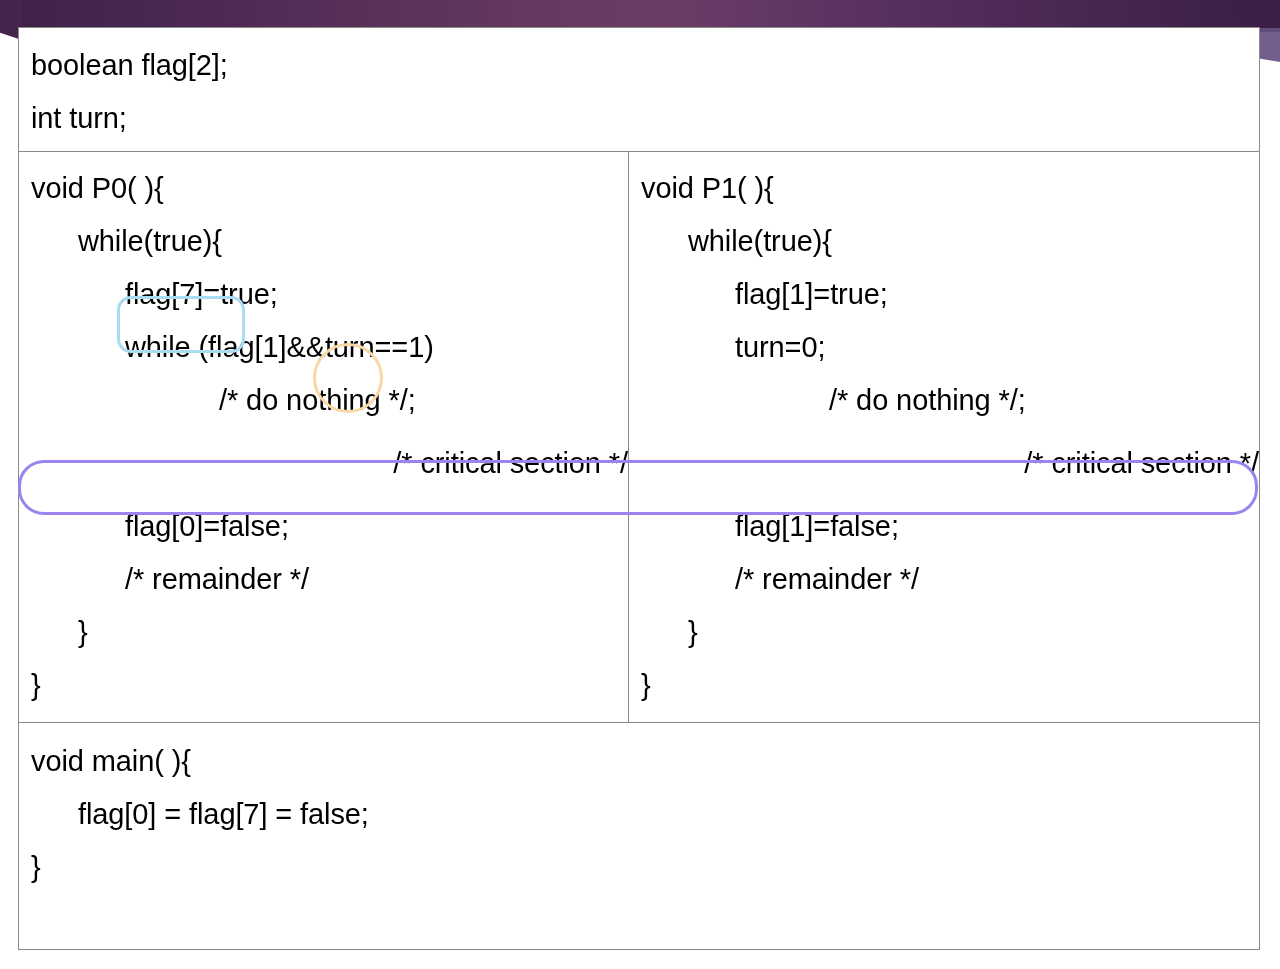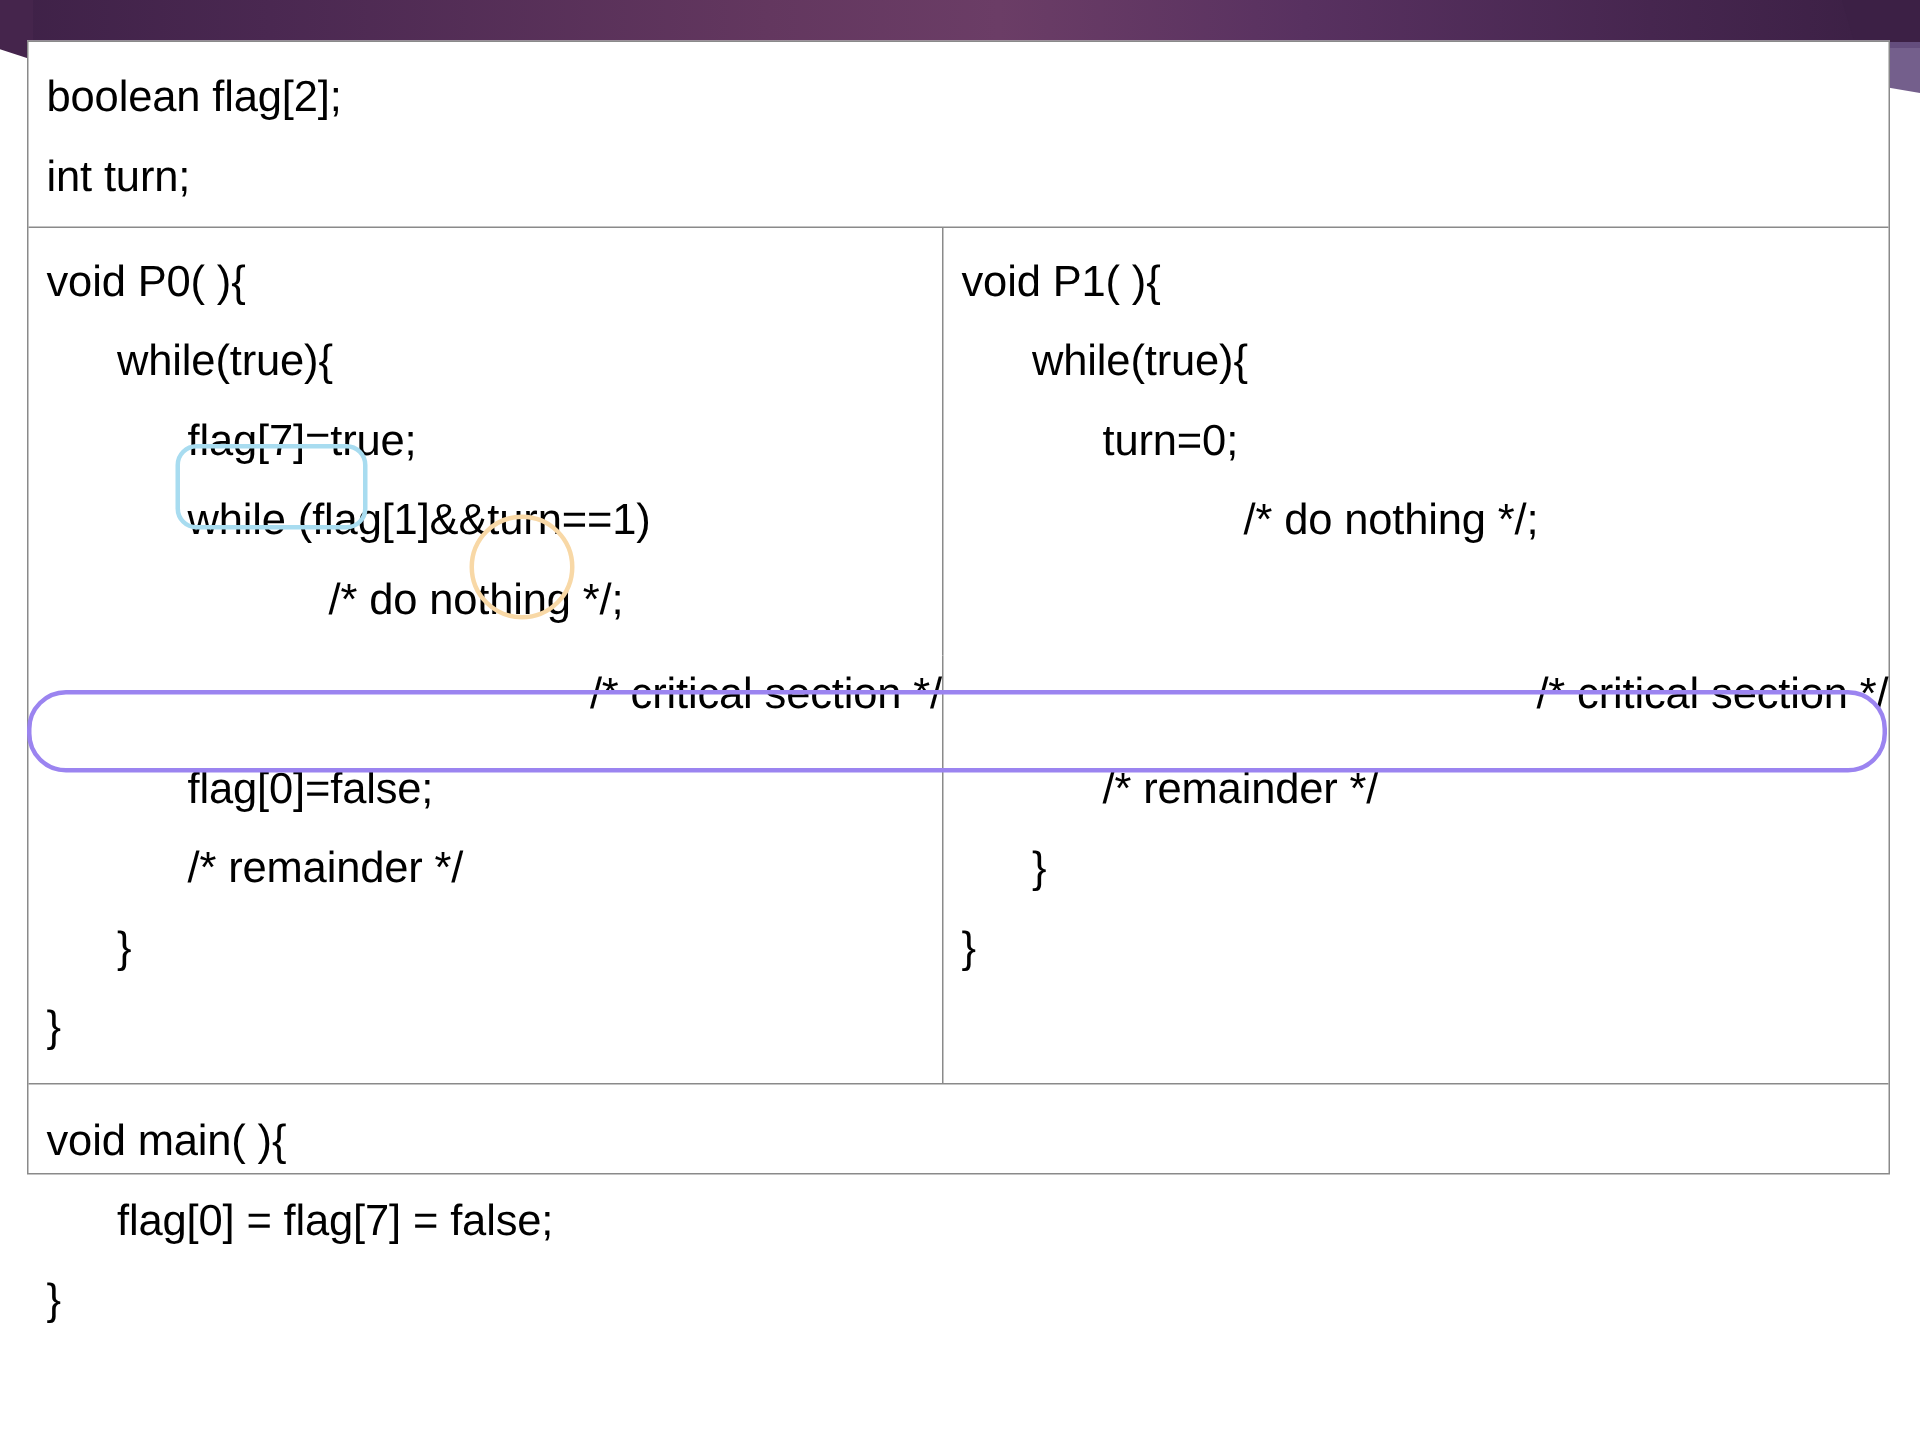--- a/index.html
+++ b/index.html
@@ -55,21 +55,21 @@
     background: #3c2045;
     clip-path: polygon(0 0, 100% 0, 100% 100%, 18% 100%);
   }
 
   
   .code-table {
     position: absolute;
     left: 18px;
     top: 27px;
     width: 1242px;
-    height: 756px;
+    height: 923px;
     border: 1px solid #8a8a8a;
     background: #ffffff;
   }
 
   .row { display: flex; width: 100%; }
   .row.divider-bottom{ border-bottom: 1px solid #8a8a8a; }
 
   .cell { position: relative; }
   .cell.left  { width: 610px; border-right: 1px solid #8a8a8a; }
   .cell.right { width: 630px; }
@@ -159,20 +159,21 @@
           <div class="code-line i1">while(true){</div>
           <div class="code-line i2">flag[7]=true;</div>
           <div class="code-line i2">while (flag[1]&amp;&amp;turn==1)</div>
           <div class="code-line i4">/* do nothing */;</div>
         </div>
       </div>
       <div class="cell right">
         <div class="proc-block">
           <div class="code-line i0">void P1( ){</div>
           <div class="code-line i1">while(true){</div>
+          <div class="code-line i2">flag[1]=true;</div>
           <div class="code-line i2">turn=0;</div>
           <div class="code-line i4">/* do nothing */;</div>
         </div>
       </div>
     </div>
 
     <div class="row">
       <div class="cell left">
         <div class="cs-block">
           <div class="code-line cs-line">/* critical section */</div>
@@ -189,20 +190,21 @@
       <div class="cell left">
         <div class="proc-block">
           <div class="code-line i2">flag[0]=false;</div>
           <div class="code-line i2">/* remainder */</div>
           <div class="code-line i1">}</div>
           <div class="code-line i0">}</div>
         </div>
       </div>
       <div class="cell right">
         <div class="proc-block">
+          <div class="code-line i2">flag[1]=false;</div>
           <div class="code-line i2">/* remainder */</div>
           <div class="code-line i1">}</div>
           <div class="code-line i0">}</div>
         </div>
       </div>
     </div>
 
     <div class="row">
       <div class="cell full">
         <div class="main-block">

